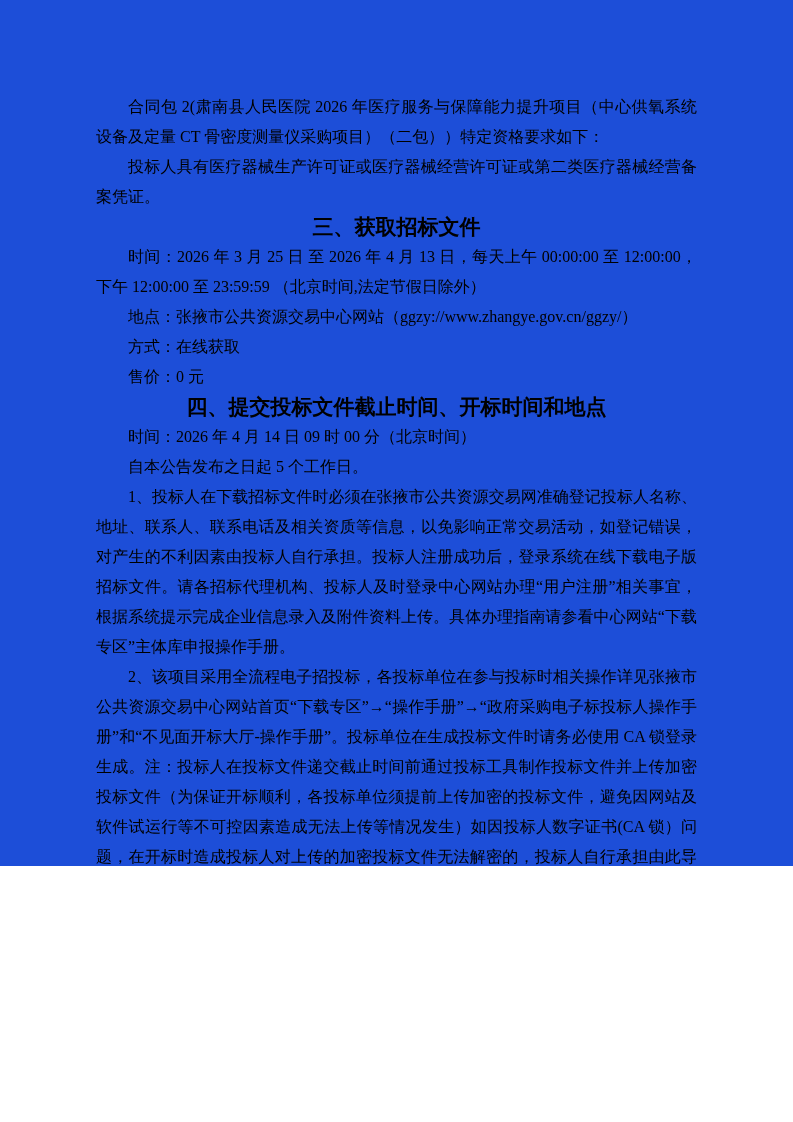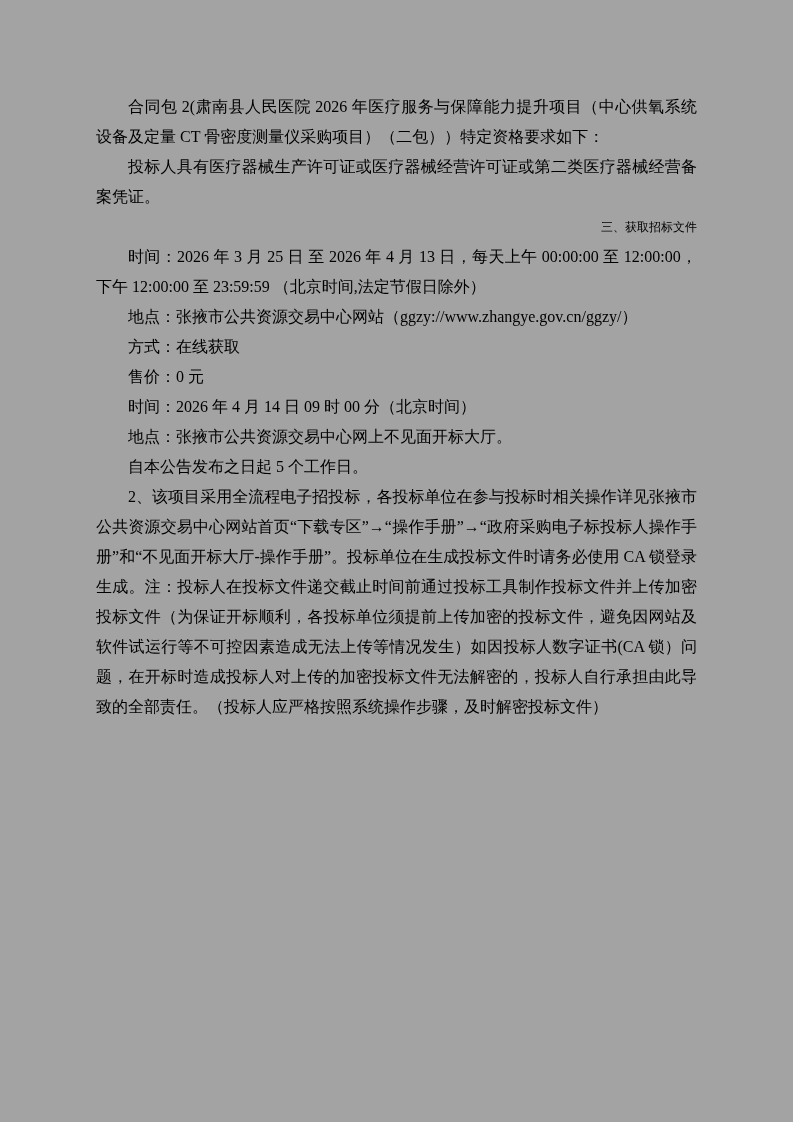--- a/index.html
+++ b/index.html
@@ -3,22 +3,22 @@
 <meta charset="utf-8">
 <style>
   html, body {
     margin: 0;
     padding: 0;
     background: #ffffff;
   }
   .page {
     position: relative;
     width: 793px;
-    height: 1122px;
-    background: #a3a3a3;
+    height: 866px;
+    background: #1d4ed8;
     overflow: hidden;
     font-family: "Liberation Serif", "DejaVu Serif", serif;
     color: #000000;
   }
   .doc-content {
     position: absolute;
     left: 96px;
     top: 92px;
     width: 601px;
   }
@@ -26,38 +26,39 @@
     margin: 0;
     font-size: 16px;
     line-height: 30px;
     text-align: justify;
     text-indent: 2em;
     word-break: break-all;
     color: #000000;
   }
   .heading {
     margin: 0;
-    font-size: 12px;
+    font-size: 21px;
     line-height: 30px;
-    font-weight: normal;
+    font-weight: bold;
     text-indent: 0;
-    text-align: right;
+    text-align: center;
     color: #000000;
   }
 </style>
 </head>
 <body>
 
 <div class="page">
   <div class="doc-content">
     <p class="para">合同包 2(肃南县人民医院 2026 年医疗服务与保障能力提升项目（中心供氧系统设备及定量 CT 骨密度测量仪采购项目）（二包））特定资格要求如下：</p>
     <p class="para">投标人具有医疗器械生产许可证或医疗器械经营许可证或第二类医疗器械经营备案凭证。</p>
     <p class="heading">三、获取招标文件</p>
     <p class="para">时间：2026 年 3 月 25 日 至 2026 年 4 月 13 日，每天上午 00:00:00 至 12:00:00，下午 12:00:00 至 23:59:59 （北京时间,法定节假日除外）</p>
     <p class="para">地点：张掖市公共资源交易中心网站（ggzy://www.zhangye.gov.cn/ggzy/）</p>
     <p class="para">方式：在线获取</p>
     <p class="para">售价：0 元</p>
+    <p class="heading">四、提交投标文件截止时间、开标时间和地点</p>
     <p class="para">时间：2026 年 4 月 14 日 09 时 00 分（北京时间）</p>
-    <p class="para">地点：张掖市公共资源交易中心网上不见面开标大厅。</p>
     <p class="para">自本公告发布之日起 5 个工作日。</p>
+    <p class="para">1、投标人在下载招标文件时必须在张掖市公共资源交易网准确登记投标人名称、地址、联系人、联系电话及相关资质等信息，以免影响正常交易活动，如登记错误，对产生的不利因素由投标人自行承担。投标人注册成功后，登录系统在线下载电子版招标文件。请各招标代理机构、投标人及时登录中心网站办理“用户注册”相关事宜，根据系统提示完成企业信息录入及附件资料上传。具体办理指南请参看中心网站“下载专区”主体库申报操作手册。</p>
     <p class="para">2、该项目采用全流程电子招投标，各投标单位在参与投标时相关操作详见张掖市公共资源交易中心网站首页“下载专区”→“操作手册”→“政府采购电子标投标人操作手册”和“不见面开标大厅-操作手册”。投标单位在生成投标文件时请务必使用 CA 锁登录生成。注：投标人在投标文件递交截止时间前通过投标工具制作投标文件并上传加密投标文件（为保证开标顺利，各投标单位须提前上传加密的投标文件，避免因网站及软件试运行等不可控因素造成无法上传等情况发生）如因投标人数字证书(CA 锁）问题，在开标时造成投标人对上传的加密投标文件无法解密的，投标人自行承担由此导致的全部责任。（投标人应严格按照系统操作步骤，及时解密投标文件）</p>
   </div>
 </div>
 
 </body></html>

